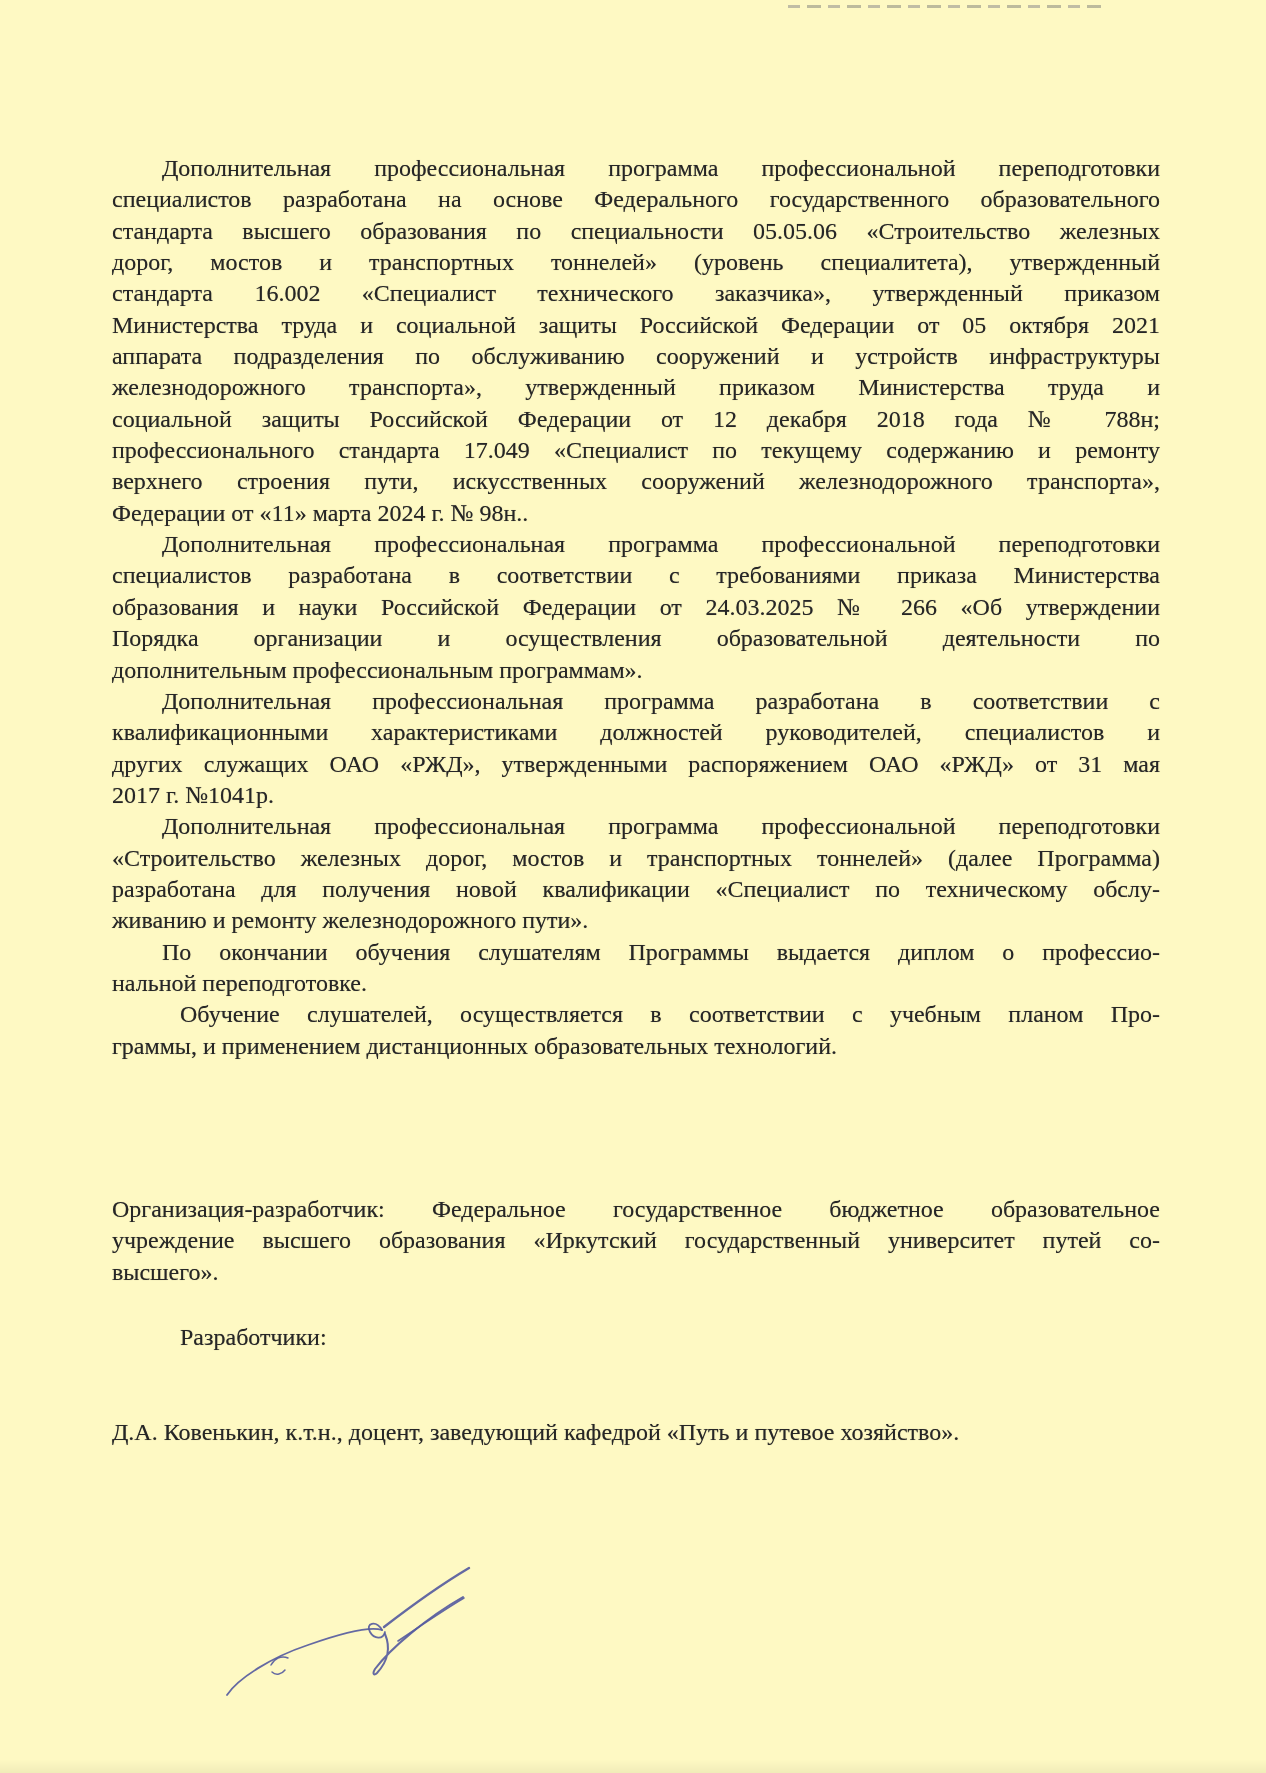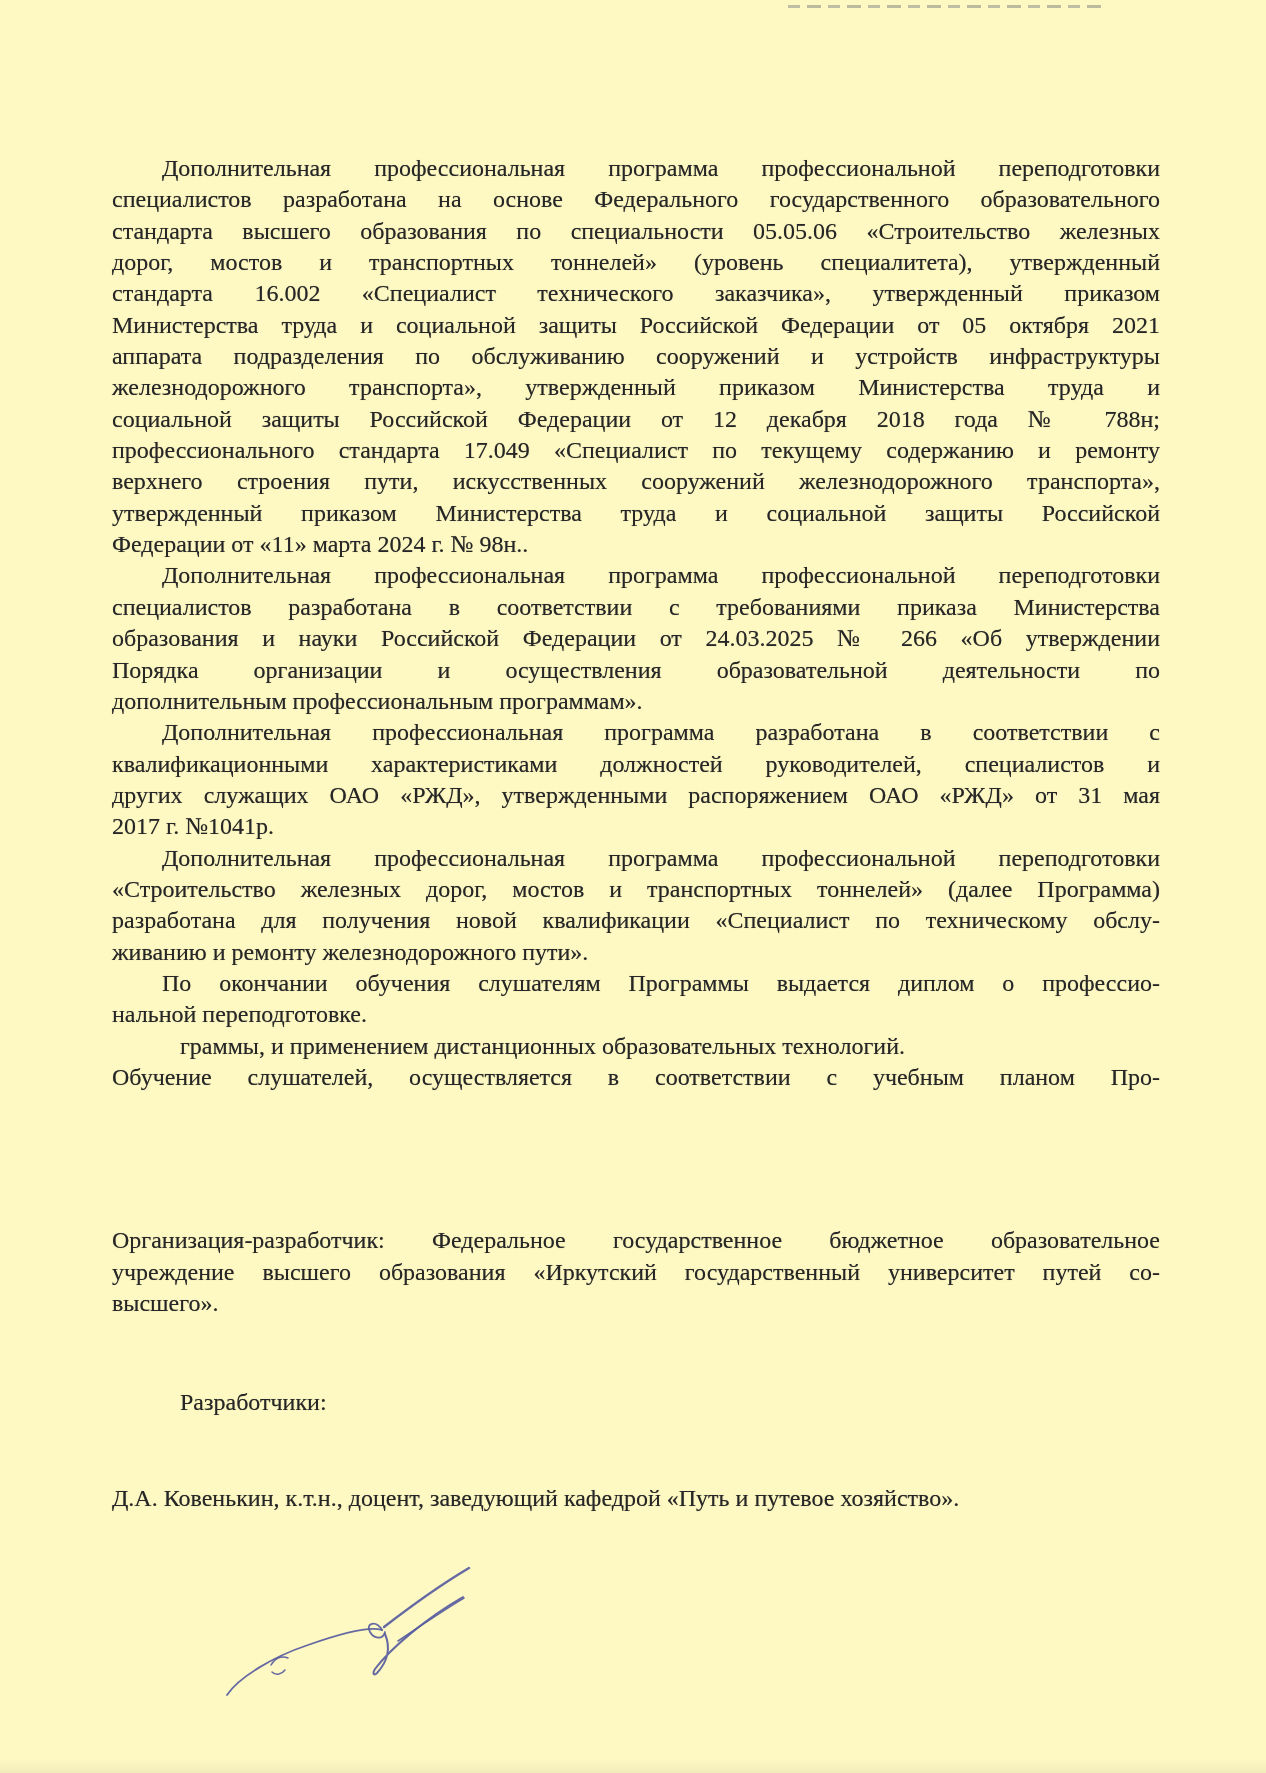--- a/index.html
+++ b/index.html
@@ -78,21 +78,20 @@
         <div class="line">специалистов разработана на основе Федерального государственного образовательного</div>
         <div class="line">стандарта высшего образования по специальности 05.05.06 «Строительство железных</div>
         <div class="line">дорог, мостов и транспортных тоннелей» (уровень специалитета), утвержденный</div>
         <div class="line">стандарта 16.002 «Специалист технического заказчика», утвержденный приказом</div>
         <div class="line">Министерства труда и социальной защиты Российской Федерации от 05 октября 2021</div>
         <div class="line">аппарата подразделения по обслуживанию сооружений и устройств инфраструктуры</div>
         <div class="line">железнодорожного транспорта», утвержденный приказом Министерства труда и</div>
         <div class="line">социальной защиты Российской Федерации от 12 декабря 2018 года № 788н;</div>
         <div class="line">профессионального стандарта 17.049 «Специалист по текущему содержанию и ремонту</div>
         <div class="line">верхнего строения пути, искусственных сооружений железнодорожного транспорта»,</div>
-        <div class="line">утвержденный приказом Министерства труда и социальной защиты Российской</div>
         <div class="line last">Федерации от «11» марта 2024 г. № 98н..</div>
       </div>
       <div class="para indent-normal">
         <div class="line">Дополнительная профессиональная программа профессиональной переподготовки</div>
         <div class="line">специалистов разработана в соответствии с требованиями приказа Министерства</div>
         <div class="line">образования и науки Российской Федерации от 24.03.2025 № 266 «Об утверждении</div>
         <div class="line">Порядка организации и осуществления образовательной деятельности по</div>
         <div class="line last">дополнительным профессиональным программам».</div>
       </div>
       <div class="para indent-normal">
@@ -105,29 +104,29 @@
         <div class="line">Дополнительная профессиональная программа профессиональной переподготовки</div>
         <div class="line">«Строительство железных дорог, мостов и транспортных тоннелей» (далее Программа)</div>
         <div class="line">разработана для получения новой квалификации «Специалист по техническому обслу-</div>
         <div class="line last">живанию и ремонту железнодорожного пути».</div>
       </div>
       <div class="para indent-normal">
         <div class="line">По окончании обучения слушателям Программы выдается диплом о профессио-</div>
         <div class="line last">нальной переподготовке.</div>
       </div>
       <div class="para indent-deep">
+        <div class="line">Обучение слушателей, осуществляется в соответствии с учебным планом Про-</div>
         <div class="line last">граммы, и применением дистанционных образовательных технологий.</div>
-        <div class="line">Обучение слушателей, осуществляется в соответствии с учебным планом Про-</div>
       </div>
       <div class="para indent-none" style="margin-top: 132px;">
         <div class="line">Организация-разработчик: Федеральное государственное бюджетное образовательное</div>
         <div class="line">учреждение высшего образования «Иркутский государственный университет путей со-</div>
         <div class="line last">высшего».</div>
       </div>
-      <div class="para indent-deep" style="margin-top: 68px;">
+      <div class="para indent-deep" style="margin-top: 34px;">
         <div class="line last">Разработчики:</div>
       </div>
       <div class="para indent-none" style="margin-top: 64px;">
         <div class="line last">Д.А. Ковенькин, к.т.н., доцент, заведующий кафедрой «Путь и путевое хозяйство».</div>
       </div>
     </div>
 
   <svg class="signature" viewBox="0 0 300 160" xmlns="http://www.w3.org/2000/svg" aria-hidden="true">
 
     <path d="M 27 147 C 38 130, 72 109, 108 97 C 142 85, 170 78, 182 82" stroke-width="1.8"></path>

